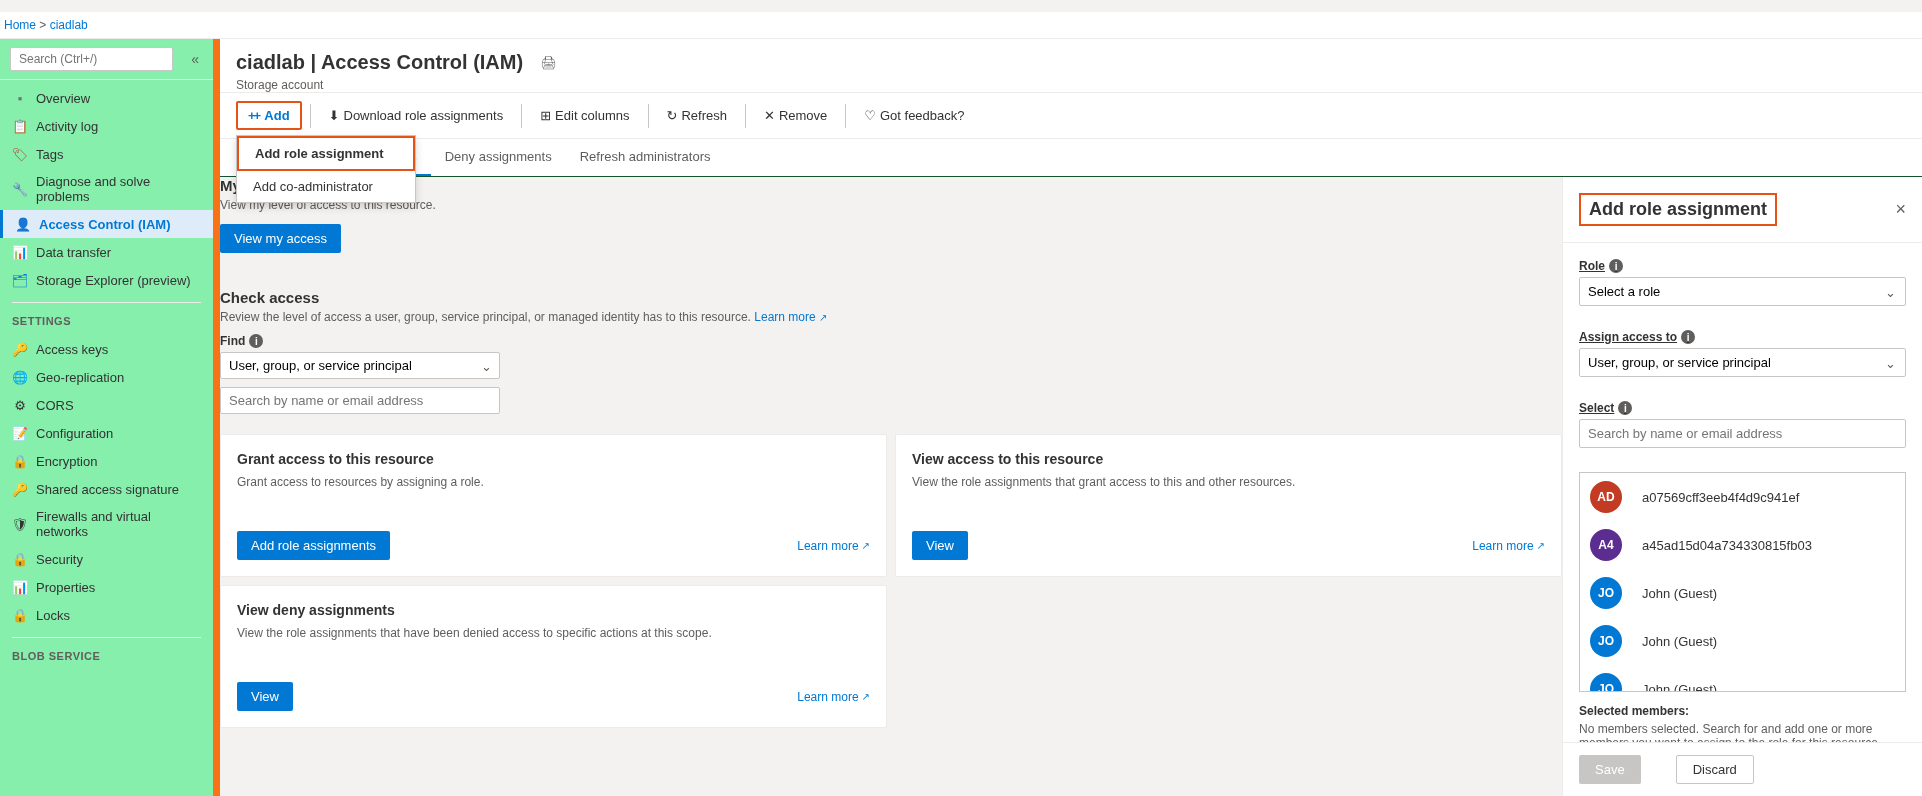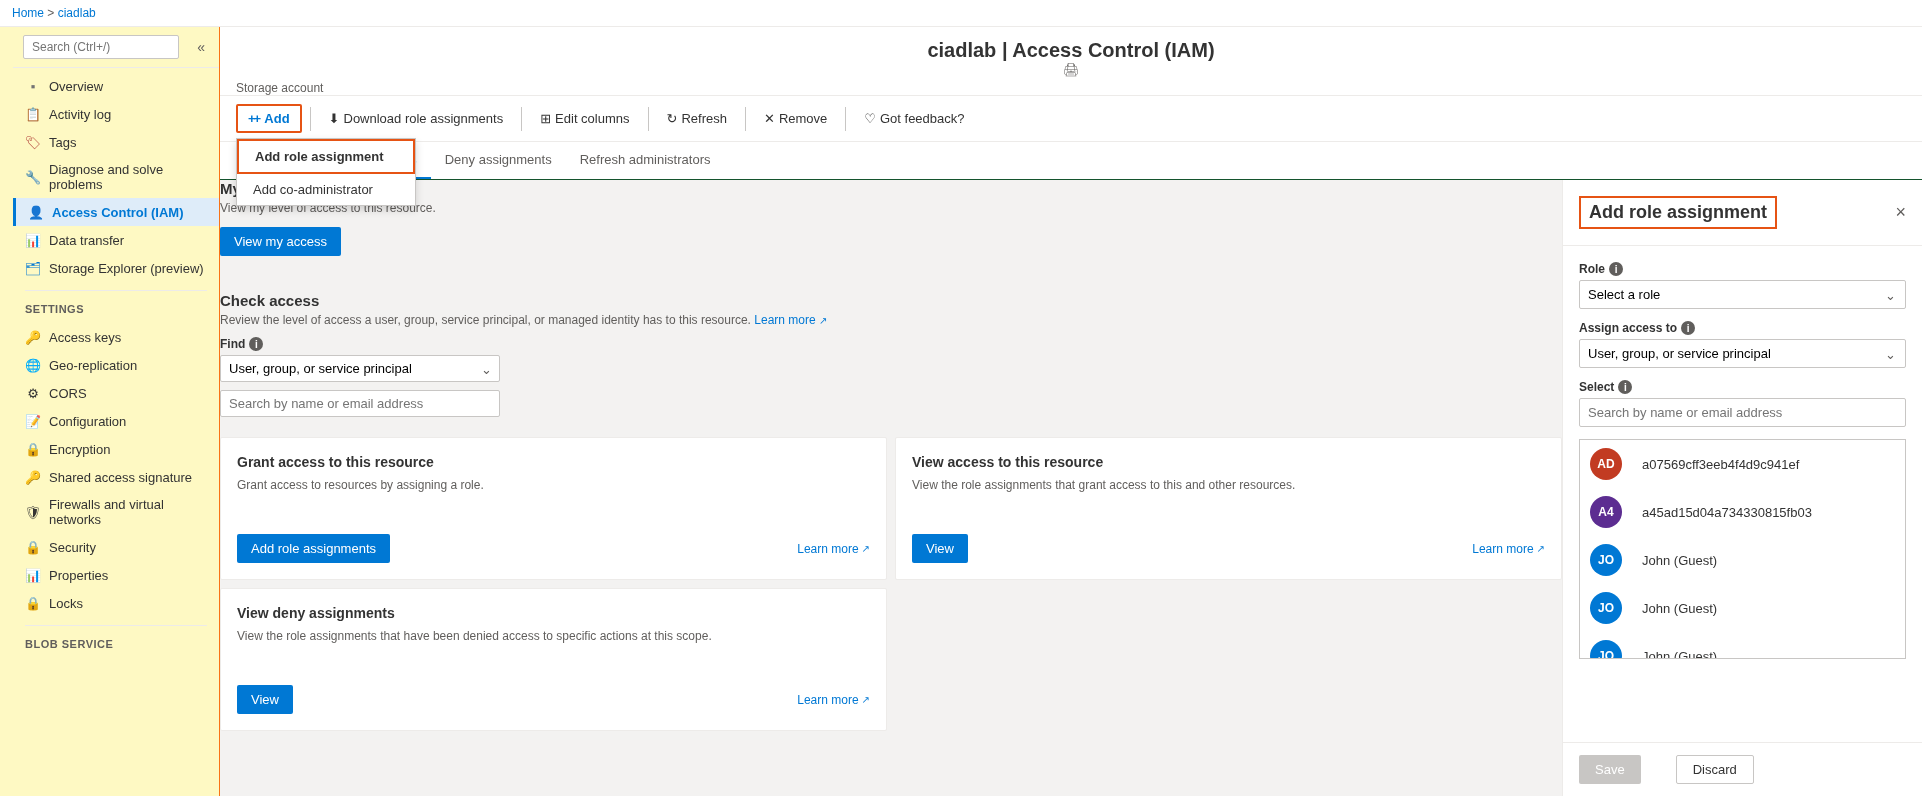--- a/index.html
+++ b/index.html
@@ -1,39 +1,39 @@
 <!DOCTYPE html>
 <html><head>
   <meta charset="utf-8">
   <style>
     * { box-sizing: border-box; margin: 0; padding: 0; }
     body { font-family: 'Segoe UI', Arial, sans-serif; font-size: 13px; color: #333; background: #f3f2f1; display: flex; flex-direction: column; height: 100vh; overflow: hidden; }
 
     
-    .breadcrumb { padding: 6px 12px; font-size: 12px; color: #0078d4; background: #fff; border-bottom: 1px solid #edebe9; }
+    .breadcrumb { padding: 6px 4px; font-size: 12px; color: #0078d4; background: #fff; border-bottom: 1px solid #edebe9; margin-top: 12px; }
     .breadcrumb span { color: #605e5c; }
 
     
     .app-layout { display: flex; flex: 1; overflow: hidden; }
 
     
-    .sidebar { width: 220px; background: #fef9c3; border-right: 1px solid #f97316; overflow-y: auto; flex-shrink: 0; padding-left: 13px; }
+    .sidebar { width: 220px; background: #86efac; border-right: 7px solid #f97316; overflow-y: auto; flex-shrink: 0; }
     .sidebar-search { padding: 8px 10px; border-bottom: 1px solid #edebe9; }
     .sidebar-search input { width: 100%; border: 1px solid #c8c6c4; padding: 4px 8px; font-size: 12px; border-radius: 2px; }
     .sidebar-collapse-btn { float: right; background: none; border: none; cursor: pointer; color: #605e5c; font-size: 14px; padding: 4px; }
     .sidebar-section { padding: 4px 0; }
     .sidebar-item { display: flex; align-items: center; padding: 6px 12px; cursor: pointer; color: #333; font-size: 13px; gap: 8px; }
     .sidebar-item.active { background: #deecf9; color: #0078d4; font-weight: 600; border-left: 3px solid #0078d4; }
     .sidebar-item .icon { width: 16px; height: 16px; display: inline-flex; align-items: center; justify-content: center; flex-shrink: 0; }
     .sidebar-divider { height: 1px; background: #edebe9; margin: 4px 12px; }
     .sidebar-group-label { padding: 8px 12px 4px; font-size: 11px; font-weight: 600; color: #605e5c; text-transform: uppercase; letter-spacing: 0.5px; }
 
     
     .page-header { padding: 12px 16px 0; background: #fff; border-bottom: 1px solid #edebe9; }
-    .page-header-top { display: flex; align-items: center; gap: 0; margin-bottom: 4px; flex-direction: column; }
+    .page-header-top { display: flex; align-items: center; gap: 17px; margin-bottom: 4px; }
     .page-title { font-size: 20px; font-weight: 600; }
     .page-subtitle { font-size: 12px; color: #605e5c; }
 
     
     .toolbar { display: flex; align-items: center; gap: 4px; padding: 8px 16px; background: #fff; border-bottom: 1px solid #edebe9; position: relative; }
     .toolbar-btn { display: flex; align-items: center; gap: 4px; padding: 5px 10px; border: none; background: none; cursor: pointer; font-size: 13px; color: #333; border-radius: 2px; }
     .toolbar-btn.highlighted { border: 2px solid #e65314; background: #fff; }
     .toolbar-divider { width: 1px; height: 24px; background: #c8c6c4; margin: 0 4px; }
 
     
@@ -73,21 +73,21 @@
     .card-footer { display: flex; align-items: center; justify-content: space-between; }
     .card-btn { background: #0078d4; color: white; border: none; padding: 7px 14px; cursor: pointer; font-size: 13px; border-radius: 2px; }
     .card-link { color: #0078d4; font-size: 12px; text-decoration: none; display: flex; align-items: center; gap: 3px; }
 
     
     .right-panel { width: 360px; background: #fff; border-left: 1px solid #edebe9; display: flex; flex-direction: column; overflow: hidden; }
     .panel-header { display: flex; align-items: center; justify-content: space-between; padding: 16px; border-bottom: 1px solid #edebe9; }
     .panel-title { font-size: 18px; font-weight: 600; color: #333; border: 2px solid #e65314; padding: 4px 8px; }
     .panel-close { background: none; border: none; cursor: pointer; font-size: 18px; color: #605e5c; }
     .panel-body { flex: 1; overflow-y: auto; padding: 16px; }
-    .panel-field { margin-bottom: 12px; }
+    .panel-field { margin-bottom: 24px; text-decoration: underline; }
     .panel-label { font-size: 12px; font-weight: 600; margin-bottom: 4px; display: flex; align-items: center; gap: 4px; }
     .panel-select-wrapper { position: relative; }
     .panel-select { width: 100%; border: 1px solid #c8c6c4; padding: 6px 8px; font-size: 13px; border-radius: 2px; background: #fff; appearance: none; cursor: pointer; }
     .panel-select-wrapper::after { content: '⌄'; position: absolute; right: 10px; top: 50%; transform: translateY(-50%); pointer-events: none; color: #605e5c; }
     .panel-search { width: 100%; border: 1px solid #c8c6c4; padding: 6px 8px; font-size: 13px; border-radius: 2px; }
     .user-list { border: 1px solid #c8c6c4; max-height: 220px; overflow-y: auto; }
     .user-item { display: flex; align-items: center; gap: 20px; padding: 8px 10px; cursor: pointer; }
     .user-avatar { width: 32px; height: 32px; border-radius: 50%; display: flex; align-items: center; justify-content: center; color: white; font-size: 12px; font-weight: 600; flex-shrink: 0; }
     .user-name { font-size: 13px; }
     .selected-members { margin-top: 12px; }
@@ -384,20 +384,25 @@
             <div class="user-item">
               <div class="user-avatar" style="background:#0078d4;">JO</div>
               <span class="user-name">John (Guest)</span>
             </div>
             <div class="user-item">
               <div class="user-avatar" style="background:#0078d4;">JO</div>
               <span class="user-name">John (Guest)</span>
             </div>
           </div>
 
+          <div class="selected-members">
+            <div class="selected-title">Selected members:</div>
+            <div class="selected-desc">No members selected. Search for and add one or more members you want to assign to the role for this resource.</div>
+            <a href="#" class="rbac-link">Learn more about RBAC</a>
+          </div>
         </div>
 
         <div class="panel-footer">
           <button class="btn-save">Save</button>
           <button class="btn-discard">Discard</button>
         </div>
       </div>
     </div>
   </div>
 </div>

